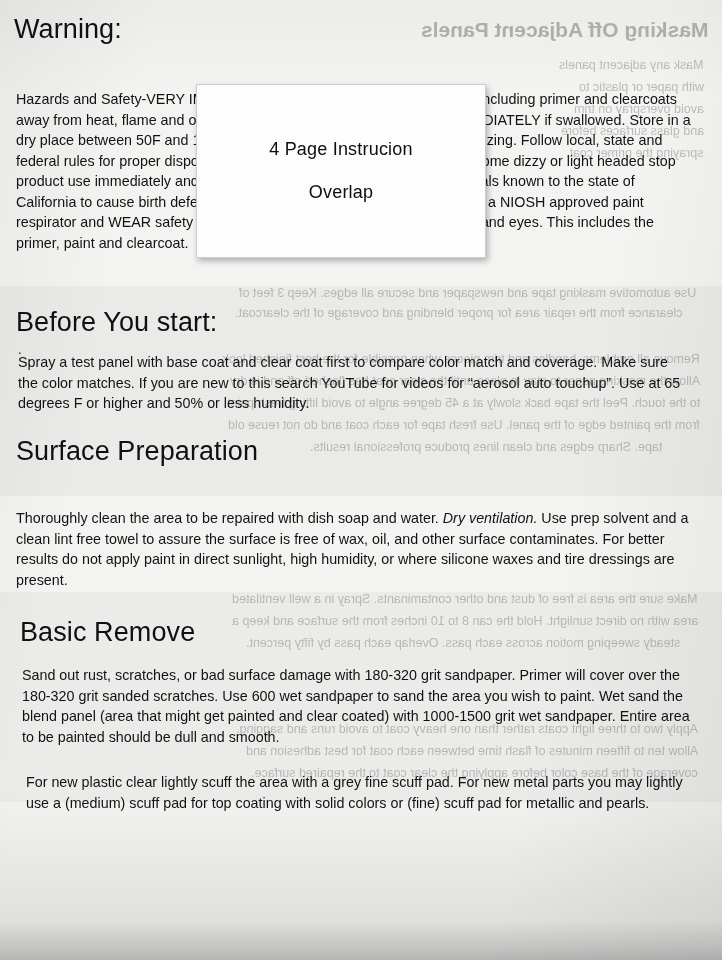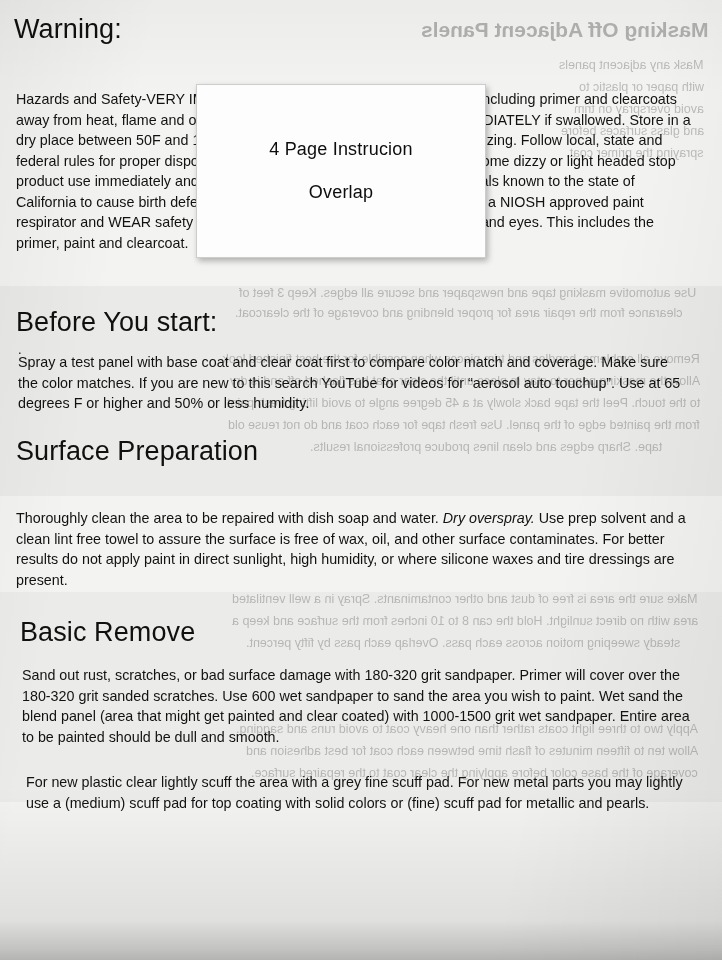--- a/index.html
+++ b/index.html
@@ -150,21 +150,21 @@
 
   <h1 class="sec" id="warning-heading">Warning:</h1>
   <p class="body" id="warning-text">Hazards and Safety-VERY IMPORTANT: Keep all aerosol touch-up paint including primer and clearcoats away from heat, flame and out of reach of children. Call a physician IMMEDIATELY if swallowed. Store in a dry place between 50F and 120F. DO NOT STORE IN CAR and avoid freezing. Follow local, state and federal rules for proper disposal. Use with adequate ventilation. If you become dizzy or light headed stop product use immediately and call physician. This product contains chemicals known to the state of California to cause birth defects, cancer and other reproductive harm. Use a NIOSH approved paint respirator and WEAR safety goggles when spraying to protect your lungs and eyes. This includes the primer, paint and clearcoat.</p>
 
   <h1 class="sec" id="before-heading">Before You start:</h1>
   <div id="before-dot">.</div>
   <p class="body" id="before-text">Spray a test panel with base coat and clear coat first to compare color match and coverage. Make sure the color matches.  If you are new to this search YouTube for videos for “aerosol auto touchup”.  Use at 65 degrees F or higher and 50% or less humidity.</p>
 
   <h1 class="sec" id="surface-heading">Surface Preparation</h1>
   <p class="body" id="surface-text">
-    <span>Thoroughly clean the area to be repaired with dish soap and water.  </span><span class="em">Dry overspray.</span><span> Use prep solvent and a clean lint free towel to assure the surface is free of wax, oil, and other surface contaminates. For better results do not apply paint in direct sunlight, high humidity, or where silicone waxes and tire dressings are present.</span>
+    <span>Thoroughly clean the area to be repaired with dish soap and water.  </span><span class="em">Dry ventilation.</span><span> Use prep solvent and a clean lint free towel to assure the surface is free of wax, oil, and other surface contaminates. For better results do not apply paint in direct sunlight, high humidity, or where silicone waxes and tire dressings are present.</span>
   </p>
 
   <h1 class="sec" id="sanding-heading">Basic Remove</h1>
   <p class="body" id="sanding-text-1">Sand out rust, scratches, or bad surface damage with 180-320 grit sandpaper. Primer will cover over the 180-320 grit sanded scratches. Use 600 wet sandpaper to sand the area you wish to paint. Wet sand the blend panel (area that might get painted and clear coated) with 1000-1500 grit wet sandpaper. Entire area to be painted should be dull and smooth.</p>
   <p class="body" id="sanding-text-2">For new plastic clear lightly scuff the area with a grey fine scuff pad. For new metal parts you may lightly use a (medium) scuff pad for top coating with solid colors or (fine) scuff pad for metallic and pearls.</p>
 
 </div>
 
 <div class="label-card">
   <div class="ln">4 Page Instrucion</div>

